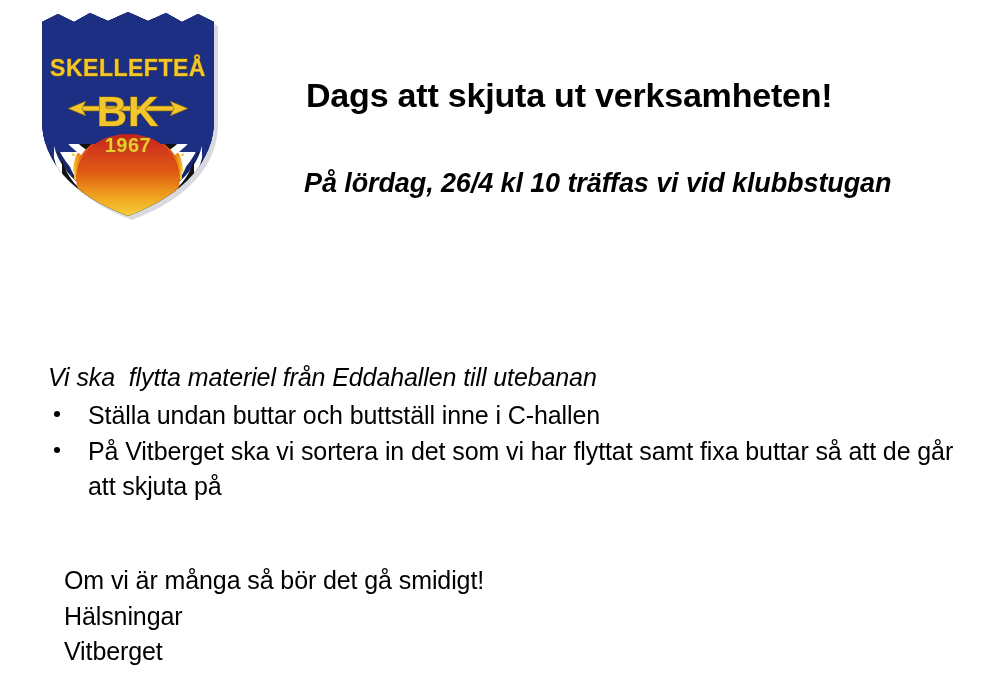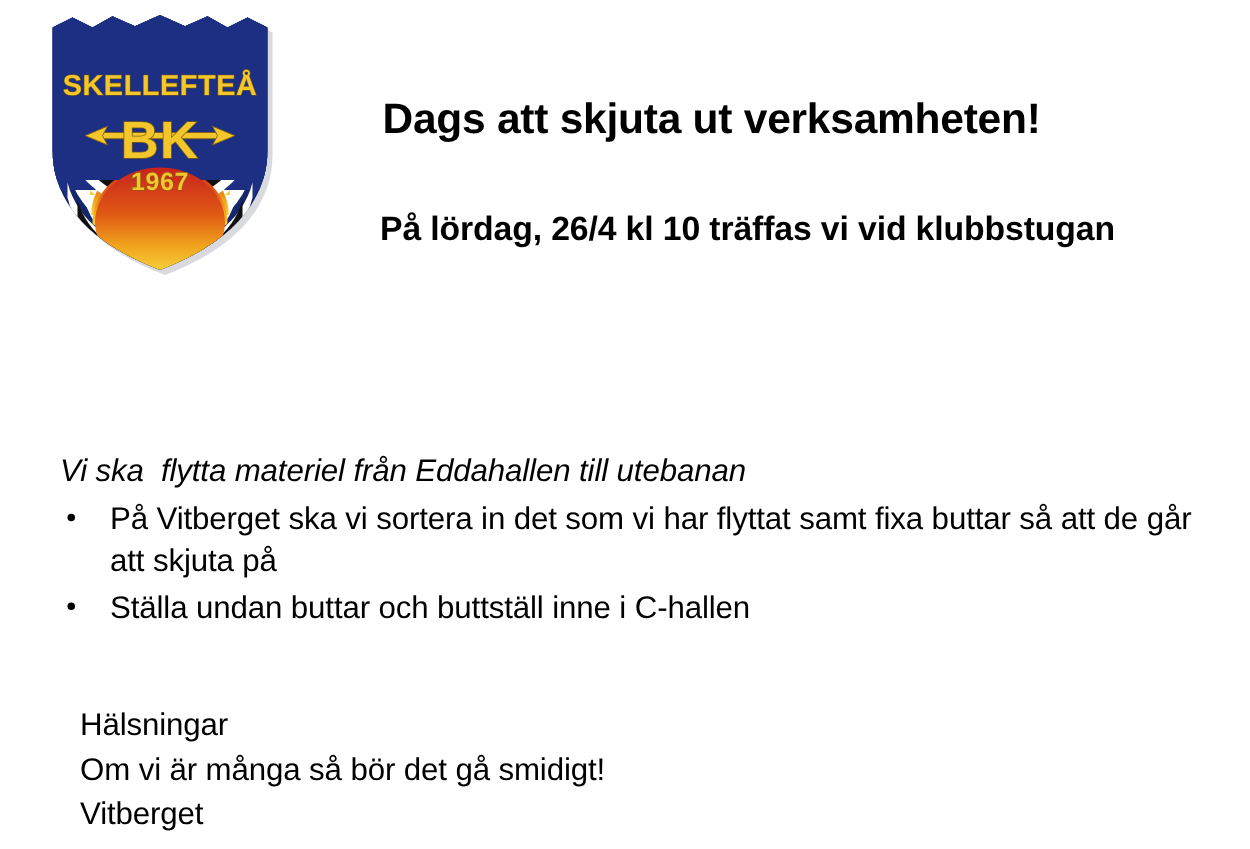--- a/index.html
+++ b/index.html
@@ -45,20 +45,21 @@
 
   #subheading {
     position: absolute;
     left: 304px;
     top: 164px;
     font-size: 27px;
     font-weight: bold;
     letter-spacing: -0.1px;
     line-height: 1.42;
     white-space: nowrap;
+    font-style: italic;
   }
   #subheading .sub-line {
     display: block;
   }
 
   
   #body-block {
     position: absolute;
     left: 48px;
     top: 360px;
@@ -203,26 +204,26 @@
 
 <div id="subheading">
   <span class="sub-line">På lördag, 26/4 kl 10 träffas vi vid klubbstugan</span>
 </div>
 
 <div id="body-block">
   <p id="body-intro">Vi ska  flytta materiel från Eddahallen till utebanan</p>
   <ul id="body-list">
     <li>
       <span class="bullet-dot"></span>
-      <span>På Vitberget ska vi sortera in det som vi har flyttat samt fixa buttar så att de går att skjuta på</span>
+      <span>Ställa undan buttar och buttställ inne i C-hallen</span>
     </li>
     <li>
       <span class="bullet-dot"></span>
-      <span>Ställa undan buttar och buttställ inne i C-hallen</span>
+      <span>På Vitberget ska vi sortera in det som vi har flyttat samt fixa buttar så att de går att skjuta på</span>
     </li>
   </ul>
 </div>
 
 <div id="closing-block">
+  <span class="closing-line">Om vi är många så bör det gå smidigt!</span>
   <span class="closing-line">Hälsningar</span>
-  <span class="closing-line">Om vi är många så bör det gå smidigt!</span>
   <span class="closing-line">Vitberget</span>
 </div>
 
 </body></html>

